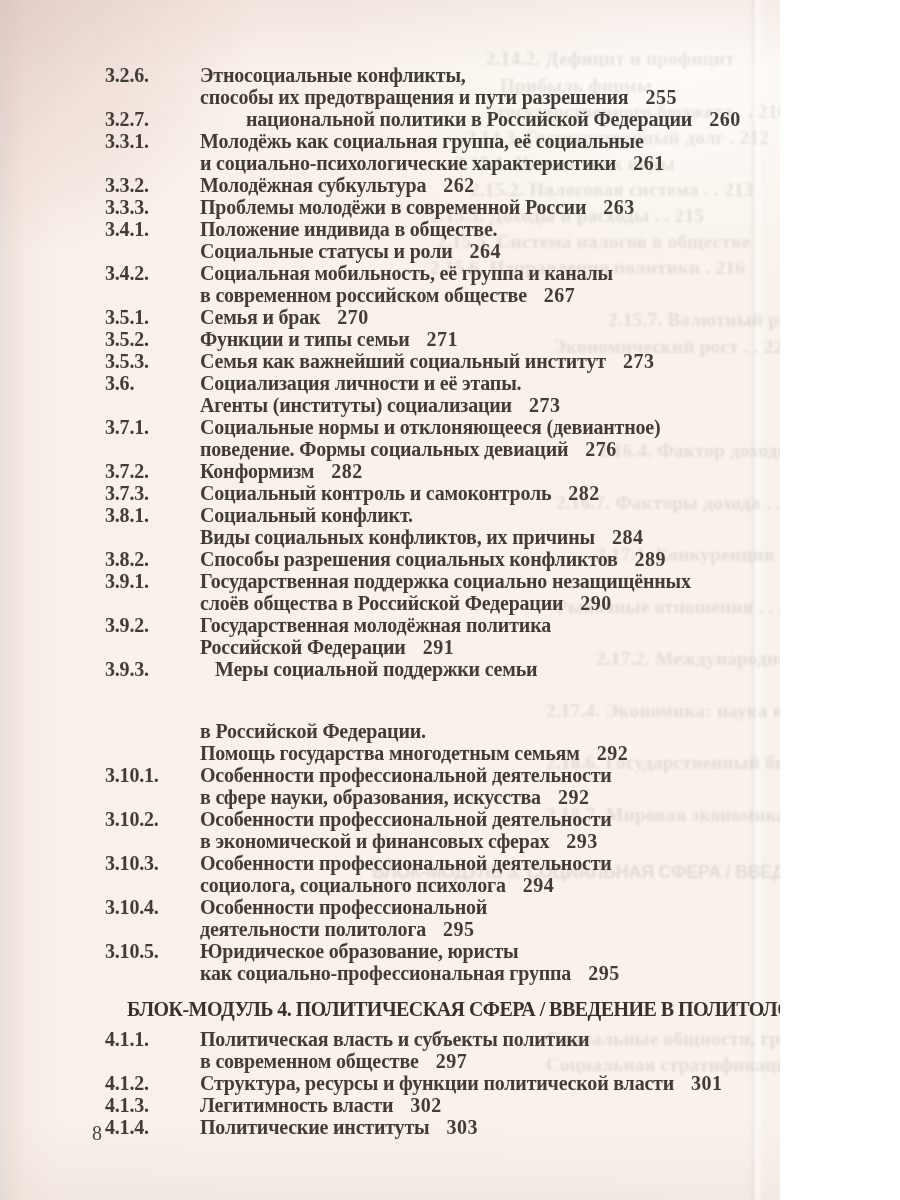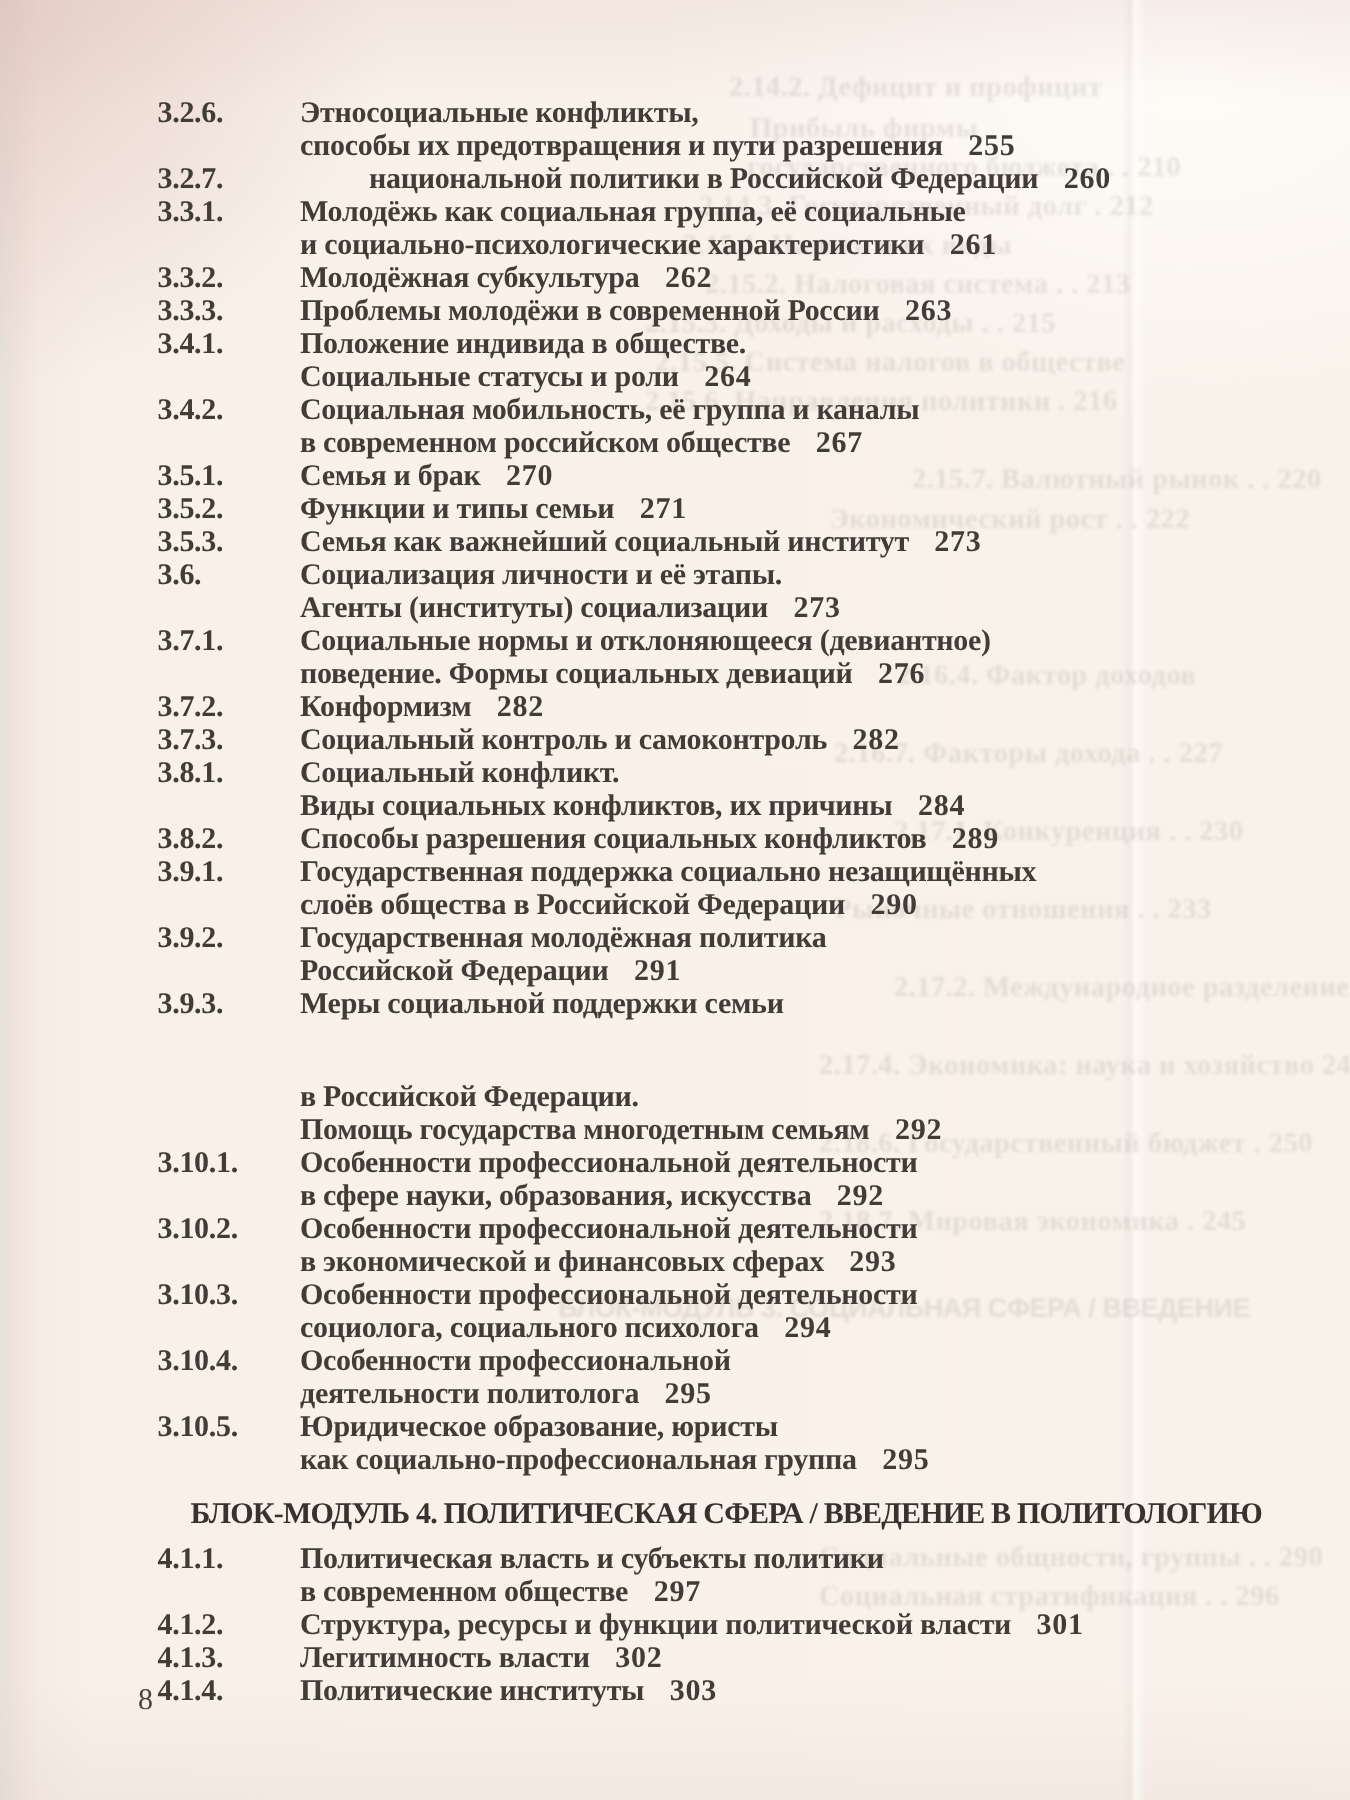--- a/index.html
+++ b/index.html
@@ -5,21 +5,21 @@
   html, body {
     margin: 0; padding: 0;
     width: 900px; height: 1200px;
     overflow: hidden;
     font-family: "Liberation Serif", "DejaVu Serif", serif;
   }
 
   
   .scan {
     position: relative;
-    width: 900px; height: 1200px;
+    width: 780px; height: 1200px;
     background:
       radial-gradient(ellipse 600px 400px at 88% 4%, rgba(255,253,250,0.9) 0%, rgba(255,253,250,0) 60%),
       radial-gradient(circle 260px at 0% 0%, rgba(216,183,175,0.55) 0%, rgba(216,183,175,0) 100%),
       linear-gradient(90deg, #e7e0dc 0px, #efe3dc 10px, #f6ece5 26px, #f8f0e9 60px, #f9f2eb 100%);
     overflow: hidden;
   }
   
   .scan::before {
     content: "";
     position: absolute; inset: 0;
@@ -268,21 +268,21 @@
       <li class="toc-entry">
         <span class="num">3.9.2.</span>
         <span class="body">
           <span class="tline" style="display: block;"><span class="txt">Государственная молодёжная политика</span></span>
           <span class="tline final" style="display: block;"><span class="txt">Российской Федерации</span><span class="dots"></span><span class="pg">291</span></span>
         </span>
       </li>
       <li class="toc-entry">
         <span class="num">3.9.3.</span>
         <span class="body">
-          <span class="tline" style="display: block;"><span class="txt">Меры социальной поддержки семьи</span></span>
+          <span class="tline" style="display: block; margin-left: 15px;"><span class="txt">Меры социальной поддержки семьи</span></span>
           <span class="tline" style="display: block; margin-top: 40px;"><span class="txt">в Российской Федерации.</span></span>
           <span class="tline final" style="display: block;"><span class="txt">Помощь государства многодетным семьям</span><span class="dots"></span><span class="pg">292</span></span>
         </span>
       </li>
       <li class="toc-entry">
         <span class="num">3.10.1.</span>
         <span class="body">
           <span class="tline" style="display: block;"><span class="txt">Особенности профессиональной деятельности</span></span>
           <span class="tline final" style="display: block;"><span class="txt">в сфере науки, образования, искусства</span><span class="dots"></span><span class="pg">292</span></span>
         </span>

